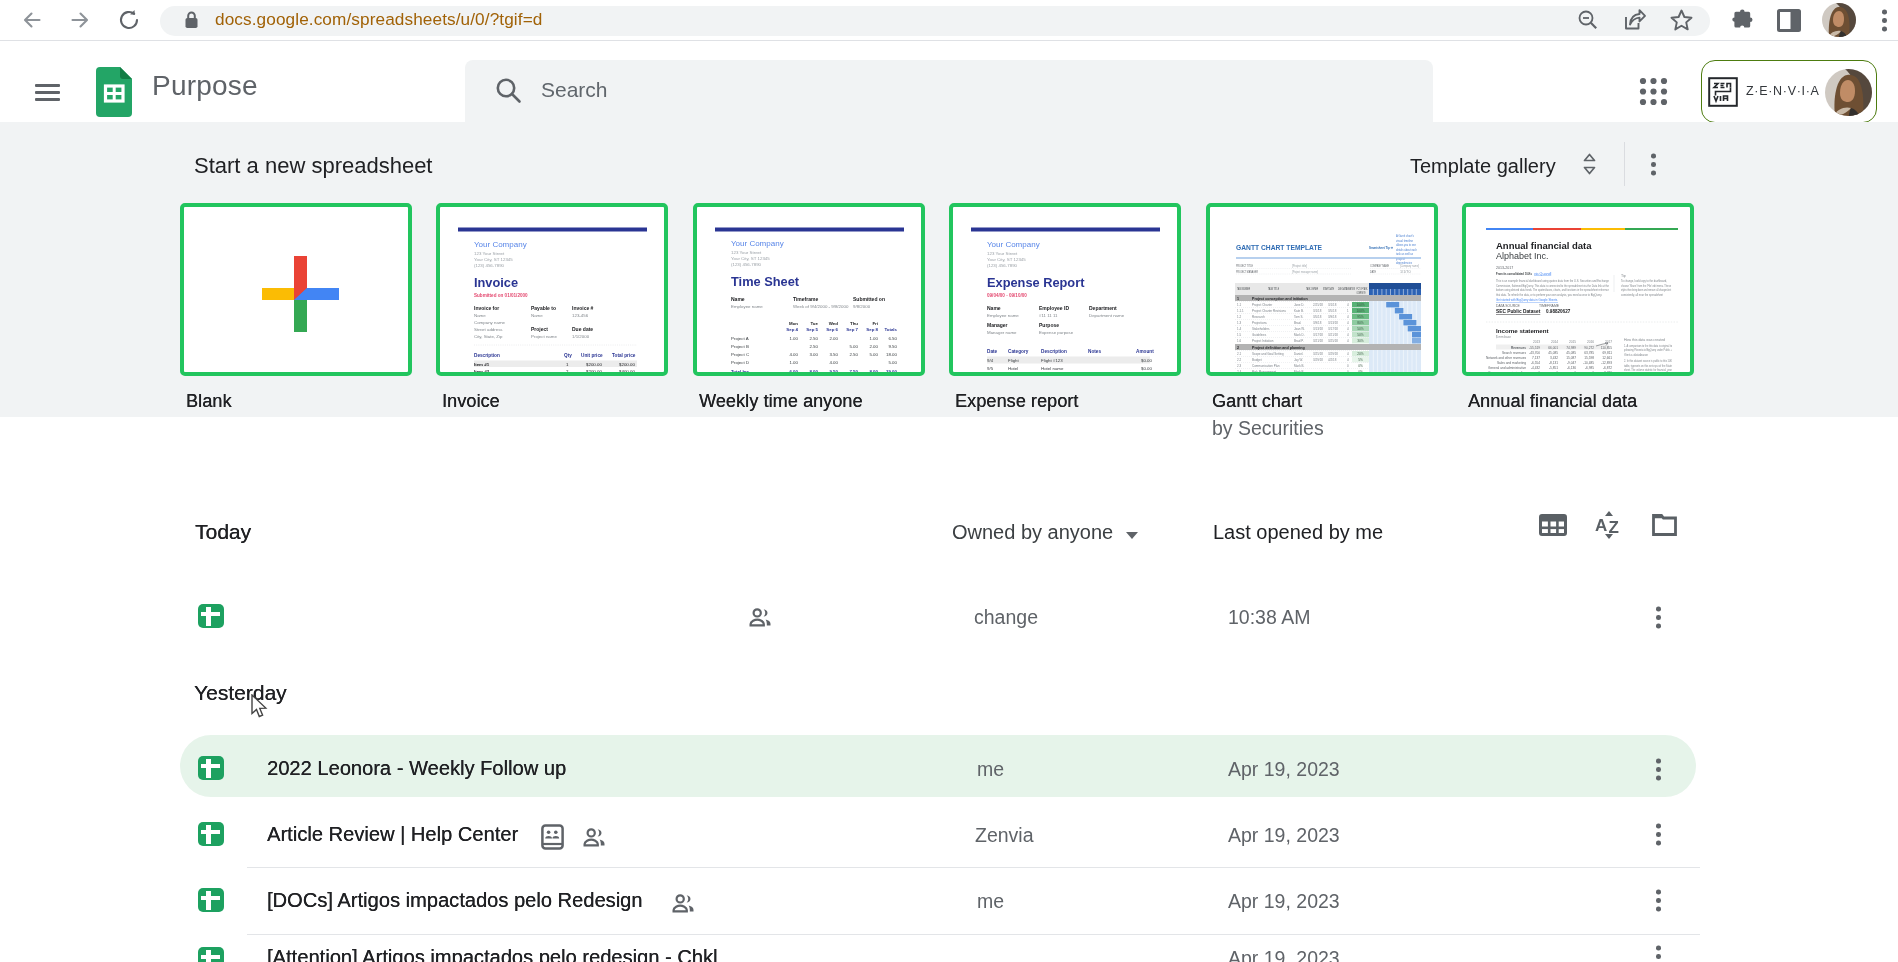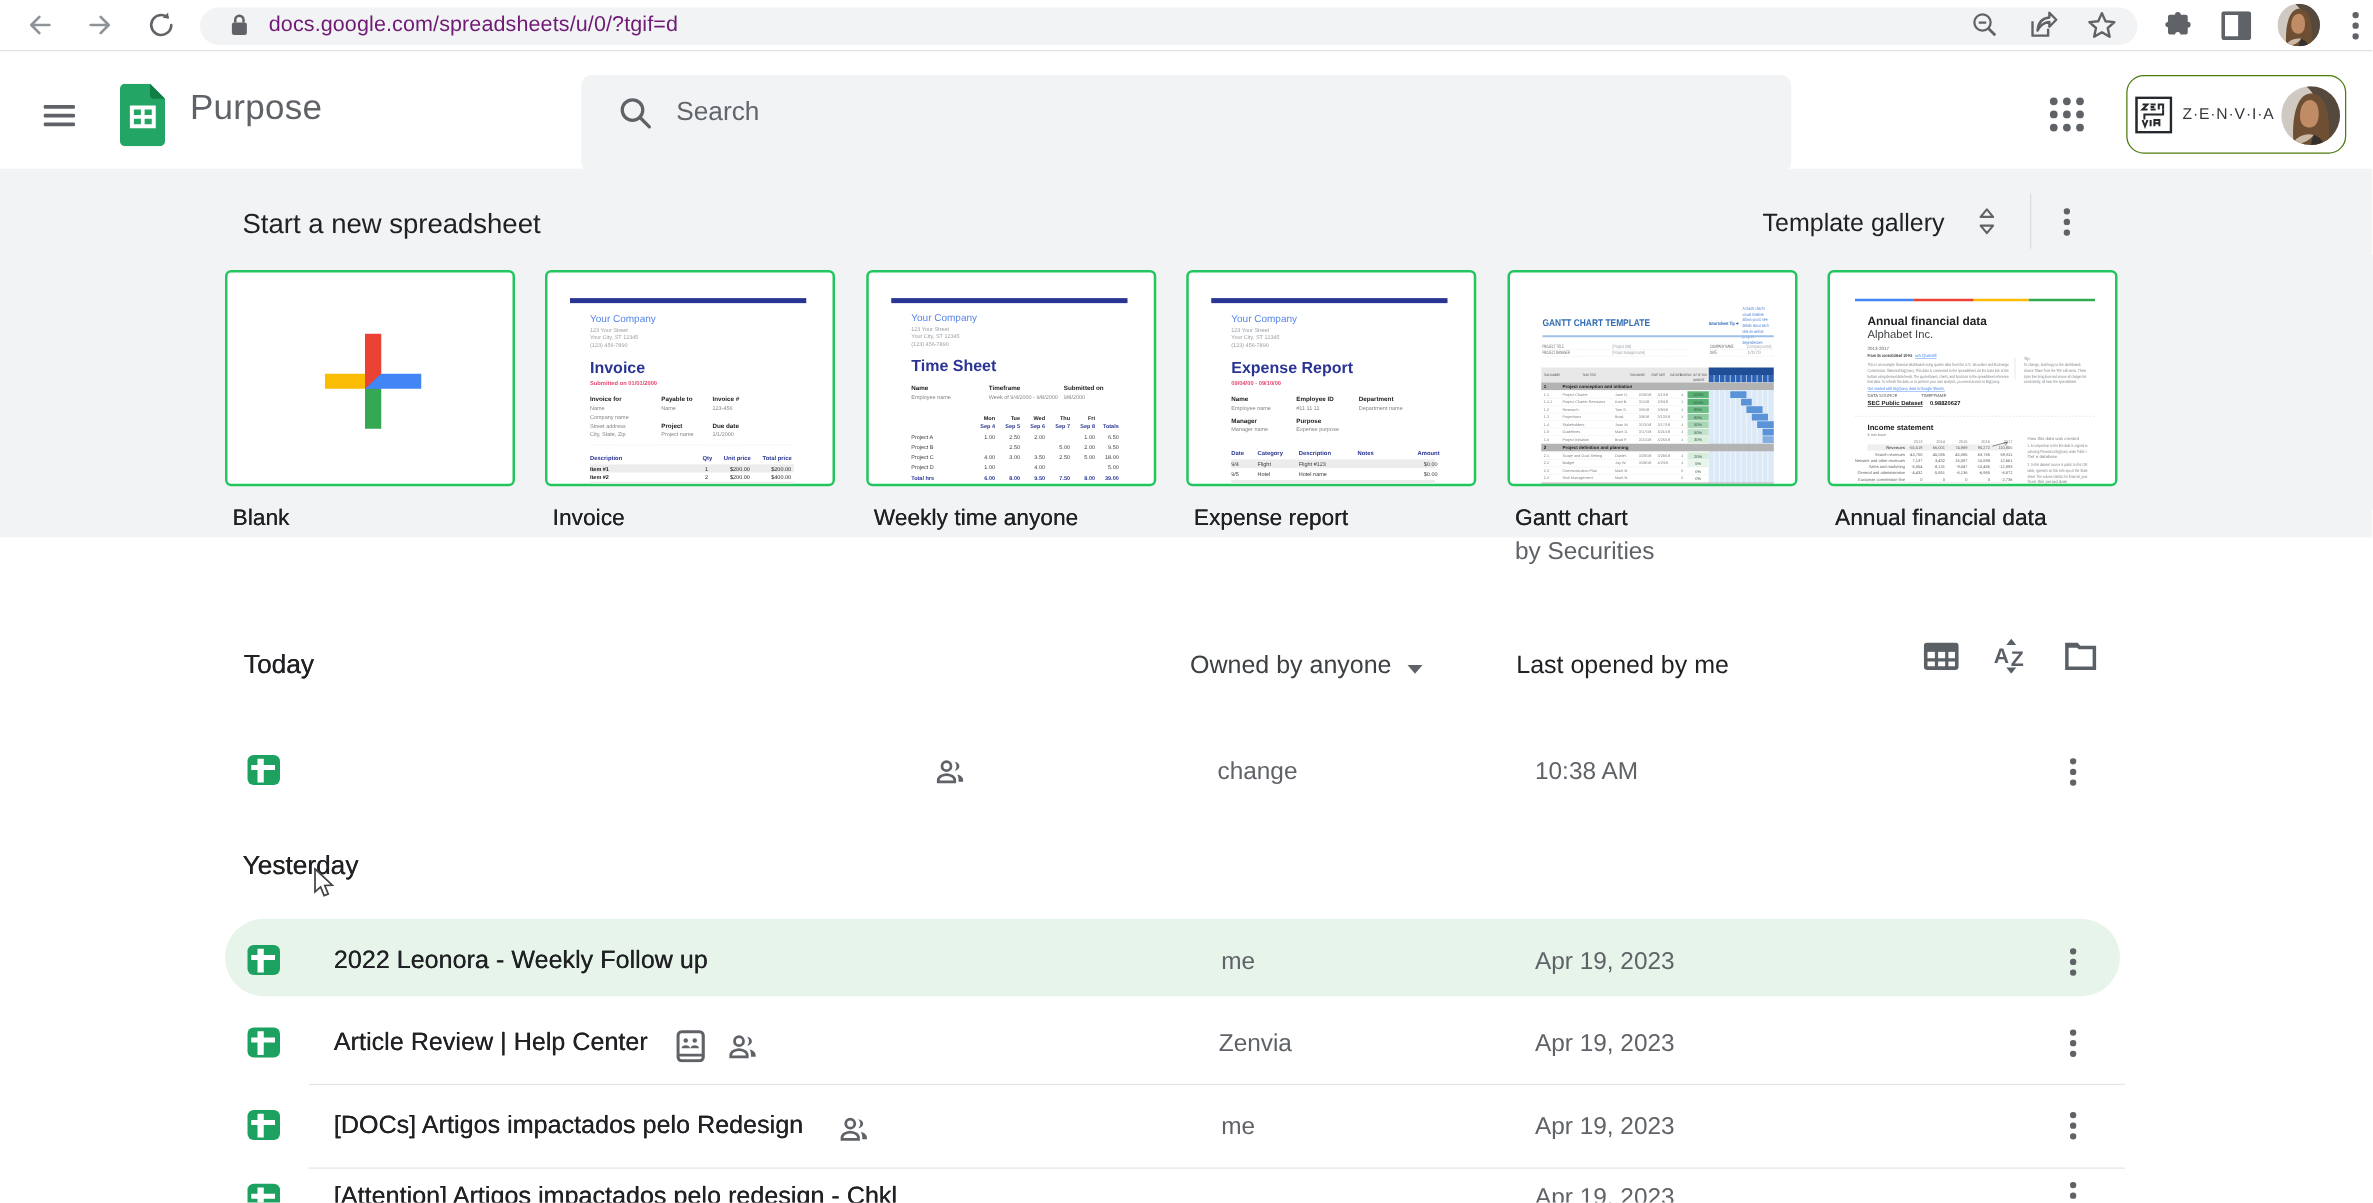--- a/index.html
+++ b/index.html
@@ -3,30 +3,30 @@
 <meta charset="utf-8">
 <style>
   * { margin:0; padding:0; box-sizing:border-box; }
   html,body { width:1898px; height:962px; overflow:hidden; background:#fff;
     font-family:"Liberation Sans", sans-serif; }
   #page { position:relative; width:1898px; height:962px; }
   .abs { position:absolute; }
   
   #chrome { position:absolute; left:0; top:0; width:1898px; height:41px; background:#fff; border-bottom:1px solid #dfe1e5; }
   #urlbar { position:absolute; left:160px; top:6px; width:1550px; height:30px; background:#f1f3f4; border-radius:15px; }
-  #urltext { position:absolute; left:215px; top:9px; font-size:17.2px; color:#701a75; letter-spacing:0.1px;}
+  #urltext { position:absolute; left:215px; top:9px; font-size:17.2px; color:#a16207; letter-spacing:0.1px;}
   
   #gheader { position:absolute; left:0; top:42px; width:1898px; height:93px; background:#fff; }
   #searchbar { position:absolute; left:465px; top:18px; width:968px; height:78px; background:#f1f3f4; border-radius:8px; }
   #searchtext { position:absolute; left:76px; top:18px; font-size:21px; color:#60666c; }
   #sheetstext { position:absolute; left:152px; top:28px; font-size:28px; color:#5f6368; letter-spacing:0.2px;}
   #acctpill { position:absolute; left:1701px; top:18px; width:176px; height:63px; border:1px solid #4d7c0f; border-radius:14px; background:#fff; }
   
-  #graysec { position:absolute; left:0; top:135px; width:1898px; height:295px; background:#f1f3f4; }
-  .card { position:absolute; top:81px; width:232px; height:173px; background:#fff; border:2px solid #22c55e; border-radius:5px; overflow:hidden; }
+  #graysec { position:absolute; left:0; top:122px; width:1898px; height:295px; background:#f1f3f4; }
+  .card { position:absolute; top:81px; width:232px; height:173px; background:#fff; border:4px solid #22c55e; border-radius:5px; overflow:hidden; }
   .cardlabel { position:absolute; top:269px; font-size:18px; color:#202124; font-weight:500; letter-spacing:0.1px; text-shadow:0.25px 0 0 #202124; }
   #startnew { position:absolute; left:194px; top:31px; font-size:22px; color:#202124; }
   #tgallery { position:absolute; left:1410px; top:33px; font-size:20px; color:#202124; }
   
   #listsec { position:absolute; left:0; top:488px; width:1898px; height:474px; background:#fff; }
   .rowtitle { font-size:20px; color:#202124; font-weight:500; letter-spacing:0.05px; text-shadow:0.25px 0 0 #202124; }
   .rowgray { font-size:19.5px; color:#5f6368; }
   .seclabel { font-size:21px; color:#202124; font-weight:500; text-shadow:0.25px 0 0 #202124; }
   .sheetfileicon { width:26px; height:24px; background:#1da160; border-radius:5px; }
   .sheetfileicon::before { content:''; position:absolute; left:8px; top:2.5px; width:4.6px; height:19px; background:#fff; }

